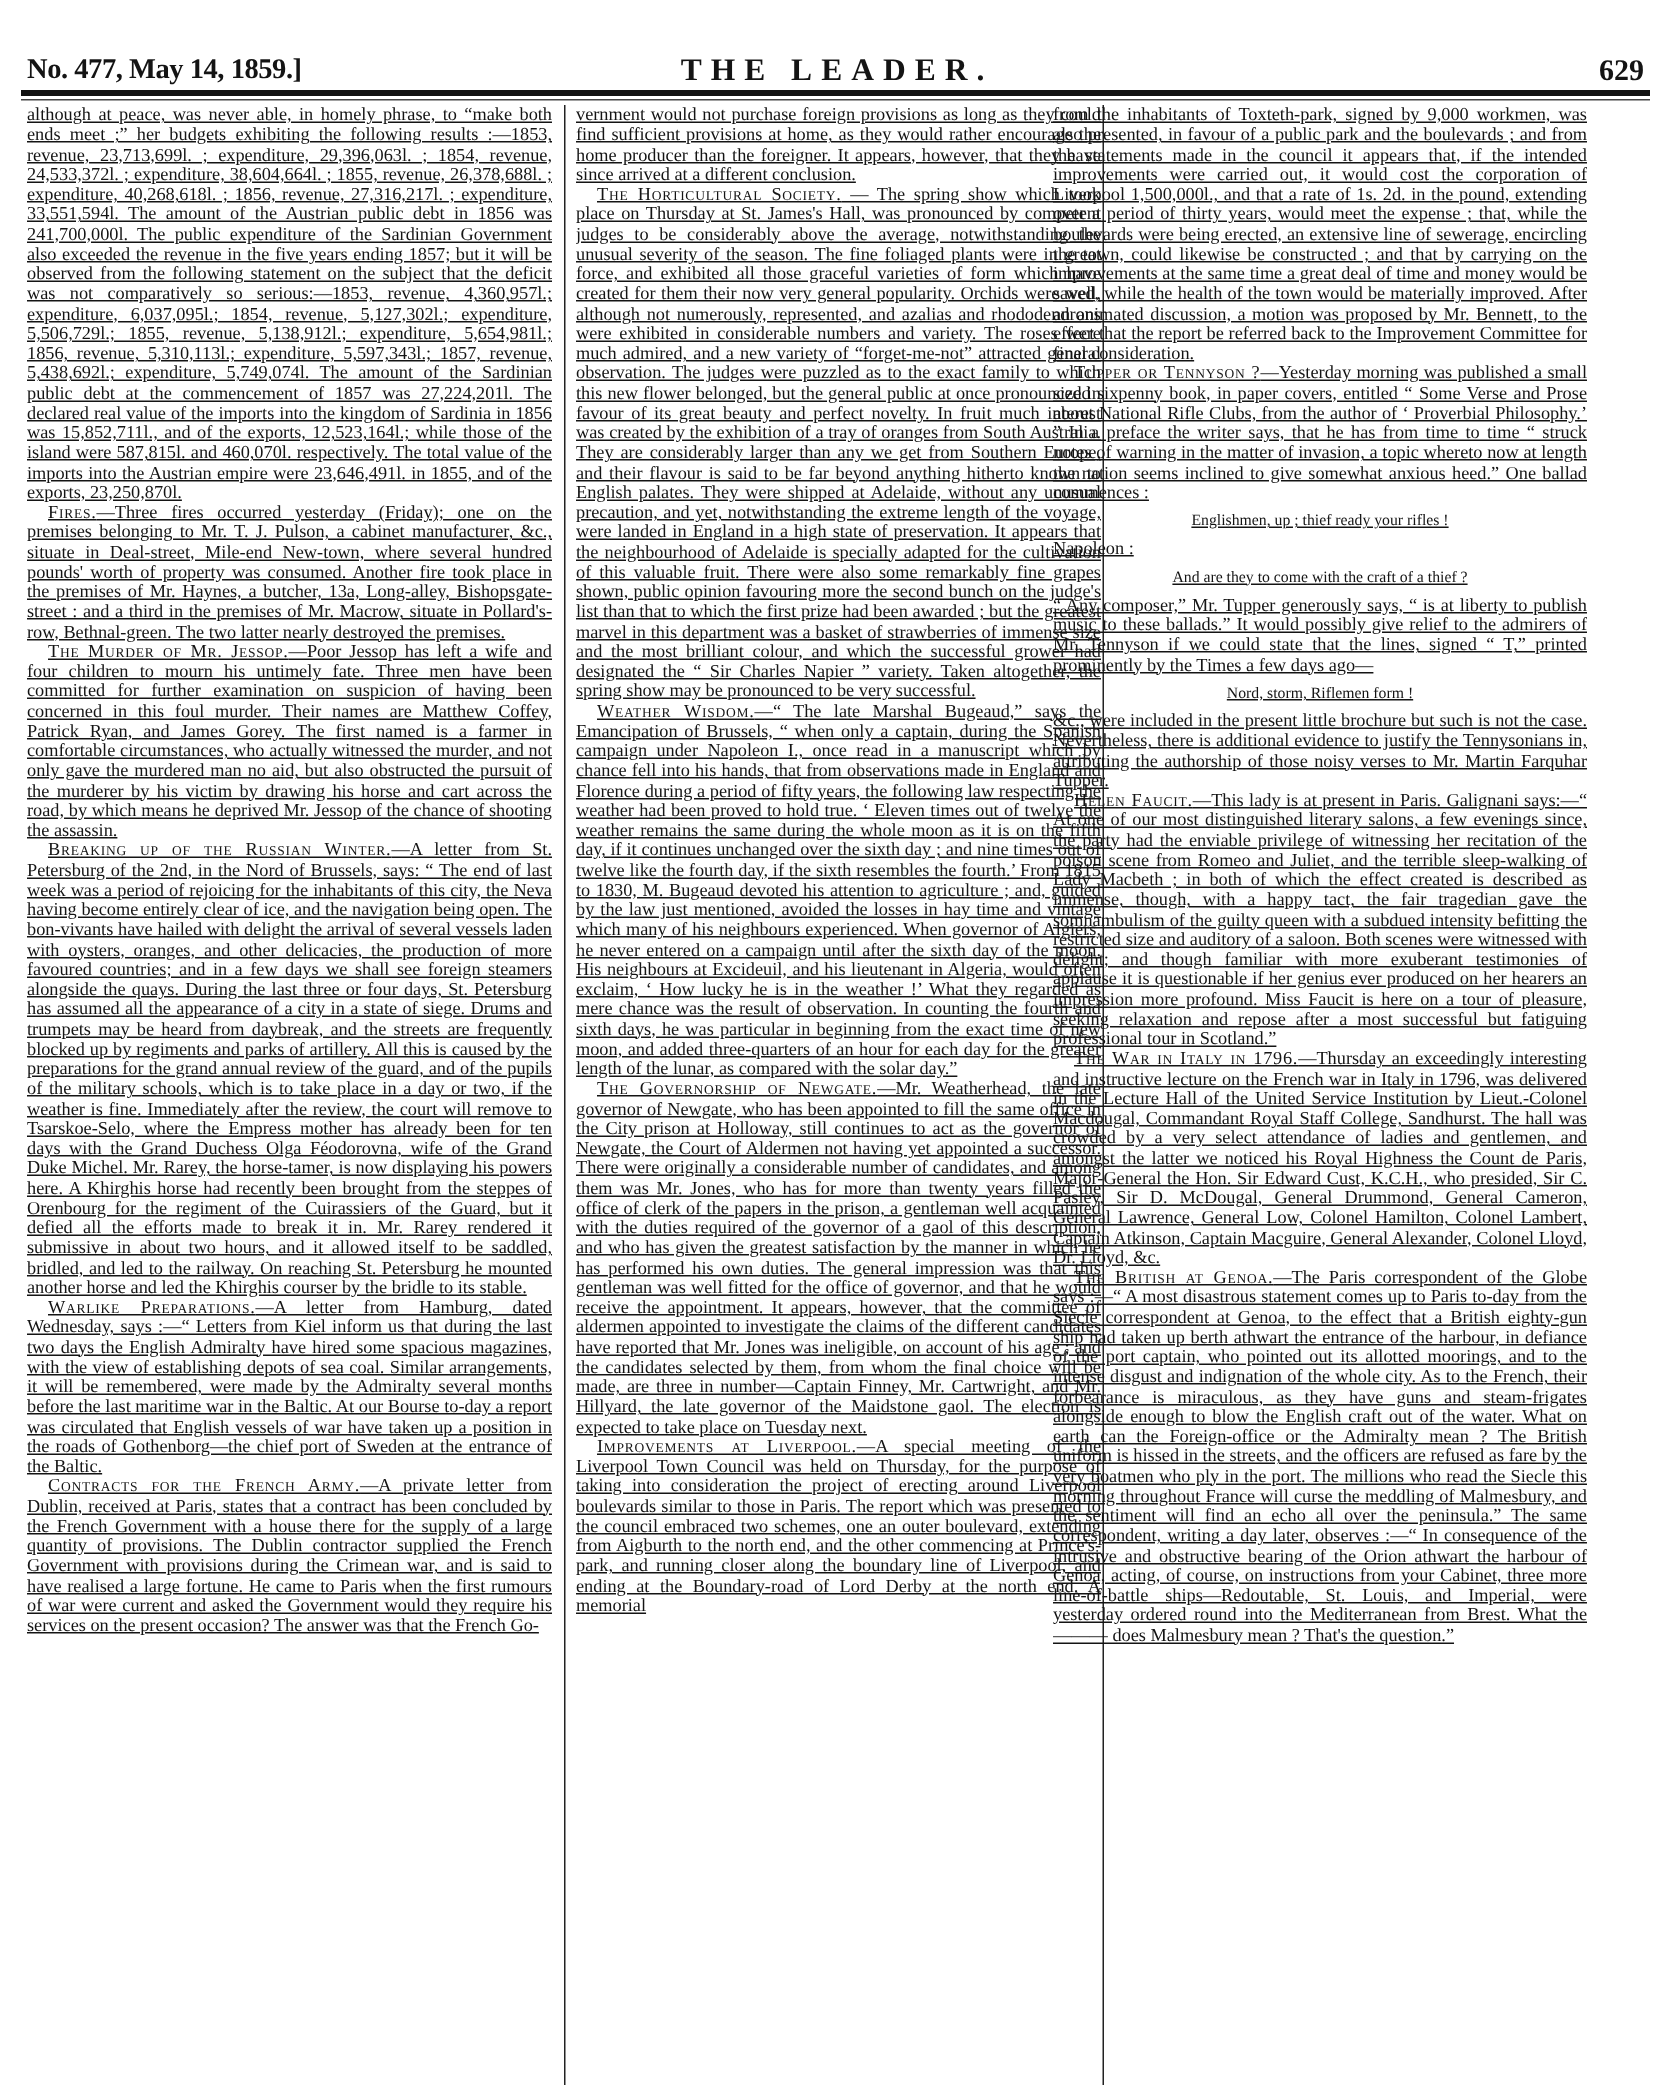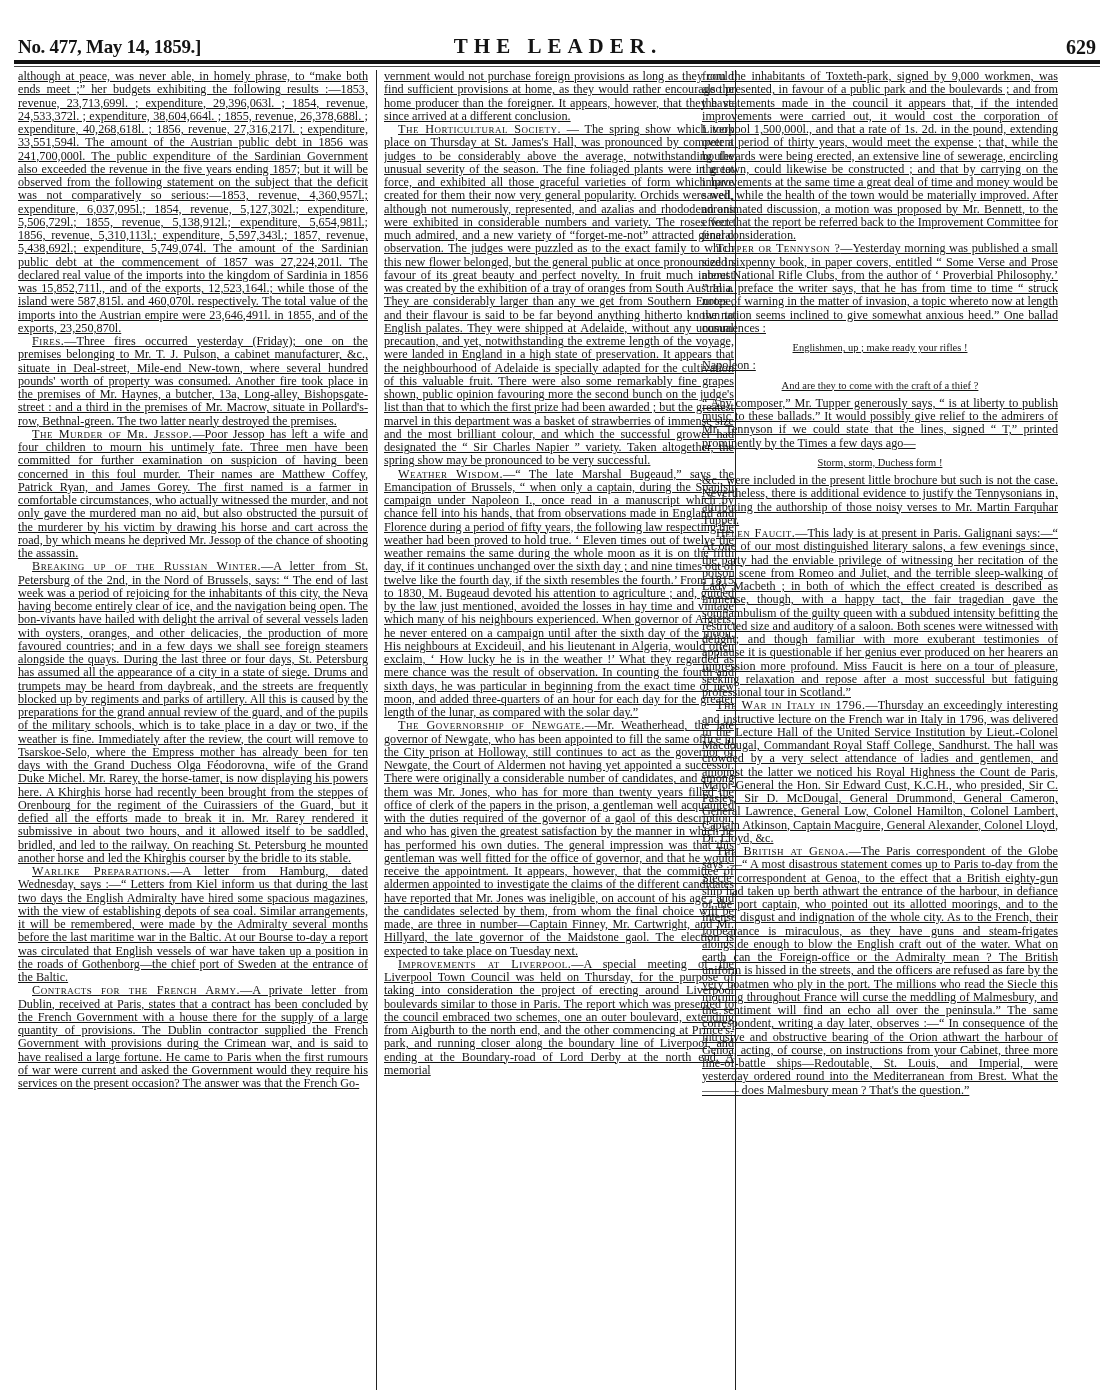--- a/index.html
+++ b/index.html
@@ -61,22 +61,22 @@
   <p class="first"><span>vernment would not purchase foreign provisions as long as they could find sufficient provisions at home, as they would rather encourage the home producer than the foreigner. It appears, however, that they have since arrived at a different conclusion.</span></p>
   <p><span class="head">The Horticultural Society.</span><span> — The spring show which took place on Thursday at St. James's Hall, was pronounced by competent judges to be considerably above the average, notwithstanding the unusual severity of the season. The fine foliaged plants were in great force, and exhibited all those graceful varieties of form which have created for them their now very general popularity. Orchids were well, although not numerously, represented, and azalias and rhododendrons were exhibited in considerable numbers and variety. The roses were much admired, and a new variety of “forget-me-not” attracted general observation. The judges were puzzled as to the exact family to which this new flower belonged, but the general public at once pronounced in favour of its great beauty and perfect novelty. In fruit much interest was created by the exhibition of a tray of oranges from South Australia. They are considerably larger than any we get from Southern Europe, and their flavour is said to be far beyond anything hitherto known to English palates. They were shipped at Adelaide, without any unusual precaution, and yet, notwithstanding the extreme length of the voyage, were landed in England in a high state of preservation. It appears that the neighbourhood of Adelaide is specially adapted for the cultivation of this valuable fruit. There were also some remarkably fine grapes shown, public opinion favouring more the second bunch on the judge's list than that to which the first prize had been awarded ; but the greatest marvel in this department was a basket of strawberries of immense size and the most brilliant colour, and which the successful grower had designated the “ Sir Charles Napier ” variety. Taken altogether, the spring show may be pronounced to be very successful.</span></p>
   <p><span class="head">Weather Wisdom.</span><span>—“ The late Marshal Bugeaud,” says the Emancipation of Brussels, “ when only a captain, during the Spanish campaign under Napoleon I., once read in a manuscript which by chance fell into his hands, that from observations made in England and Florence during a period of fifty years, the following law respecting the weather had been proved to hold true. ‘ Eleven times out of twelve the weather remains the same during the whole moon as it is on the fifth day, if it continues unchanged over the sixth day ; and nine times out of twelve like the fourth day, if the sixth resembles the fourth.’ From 1815 to 1830, M. Bugeaud devoted his attention to agriculture ; and, guided by the law just mentioned, avoided the losses in hay time and vintage which many of his neighbours experienced. When governor of Algiers, he never entered on a campaign until after the sixth day of the moon. His neighbours at Excideuil, and his lieutenant in Algeria, would often exclaim, ‘ How lucky he is in the weather !’ What they regarded as mere chance was the result of observation. In counting the fourth and sixth days, he was particular in beginning from the exact time of new moon, and added three-quarters of an hour for each day for the greater length of the lunar, as compared with the solar day.”</span></p>
   <p><span class="head">The Governorship of Newgate.</span><span>—Mr. Weatherhead, the late governor of Newgate, who has been appointed to fill the same office in the City prison at Holloway, still continues to act as the governor of Newgate, the Court of Aldermen not having yet appointed a successor. There were originally a considerable number of candidates, and among them was Mr. Jones, who has for more than twenty years filled the office of clerk of the papers in the prison, a gentleman well acquainted with the duties required of the governor of a gaol of this description, and who has given the greatest satisfaction by the manner in which he has performed his own duties. The general impression was that this gentleman was well fitted for the office of governor, and that he would receive the appointment. It appears, however, that the committee of aldermen appointed to investigate the claims of the different candidates have reported that Mr. Jones was ineligible, on account of his age ; and the candidates selected by them, from whom the final choice will be made, are three in number—Captain Finney, Mr. Cartwright, and Mr. Hillyard, the late governor of the Maidstone gaol. The election is expected to take place on Tuesday next.</span></p>
   <p><span class="head">Improvements at Liverpool.</span><span>—A special meeting of the Liverpool Town Council was held on Thursday, for the purpose of taking into consideration the project of erecting around Liverpool boulevards similar to those in Paris. The report which was presented to the council embraced two schemes, one an outer boulevard, extending from Aigburth to the north end, and the other commencing at Prince's-park, and running closer along the boundary line of Liverpool, and ending at the Boundary-road of Lord Derby at the north end. A memorial</span></p>
 </section>
 
 <section class="col col3">
   <p class="first"><span>from the inhabitants of Toxteth-park, signed by 9,000 workmen, was also presented, in favour of a public park and the boulevards ; and from the statements made in the council it appears that, if the intended improvements were carried out, it would cost the corporation of Liverpool 1,500,000l., and that a rate of 1s. 2d. in the pound, extending over a period of thirty years, would meet the expense ; that, while the boulevards were being erected, an extensive line of sewerage, encircling the town, could likewise be constructed ; and that by carrying on the improvements at the same time a great deal of time and money would be saved, while the health of the town would be materially improved. After an animated discussion, a motion was proposed by Mr. Bennett, to the effect that the report be referred back to the Improvement Committee for final consideration.</span></p>
   <p><span class="head">Tupper or Tennyson ?</span><span>—Yesterday morning was published a small sized sixpenny book, in paper covers, entitled “ Some Verse and Prose about National Rifle Clubs, from the author of ‘ Proverbial Philosophy.’ ” In a preface the writer says, that he has from time to time “ struck notes of warning in the matter of invasion, a topic whereto now at length the nation seems inclined to give somewhat anxious heed.” One ballad commences :</span></p>
-  <p class="verse">Englishmen, up ; make ready your rifles !</p>
+  <p class="verse">Englishmen, up ; thief ready your rifles !</p>
   <p class="noindent">Napoleon :</p>
   <p class="verse">And are they to come with the craft of a thief ?</p>
   <p class="noindent">“ Any composer,” Mr. Tupper generously says, “ is at liberty to publish music to these ballads.” It would possibly give relief to the admirers of Mr. Tennyson if we could state that the lines, signed “ T,” printed prominently by the Times a few days ago—</p>
-  <p class="verse">Storm, storm, Duchess form !</p>
+  <p class="verse">Nord, storm, Riflemen form !</p>
   <p class="noindent">&amp;c., were included in the present little brochure but such is not the case. Nevertheless, there is additional evidence to justify the Tennysonians in, attributing the authorship of those noisy verses to Mr. Martin Farquhar Tupper.</p>
   <p><span class="head">Helen Faucit.</span><span>—This lady is at present in Paris. Galignani says:—“ At one of our most distinguished literary salons, a few evenings since, the party had the enviable privilege of witnessing her recitation of the poison scene from Romeo and Juliet, and the terrible sleep-walking of Lady Macbeth ; in both of which the effect created is described as immense, though, with a happy tact, the fair tragedian gave the somnambulism of the guilty queen with a subdued intensity befitting the restricted size and auditory of a saloon. Both scenes were witnessed with delight; and though familiar with more exuberant testimonies of applause it is questionable if her genius ever produced on her hearers an impression more profound. Miss Faucit is here on a tour of pleasure, seeking relaxation and repose after a most successful but fatiguing professional tour in Scotland.”</span></p>
   <p><span class="head">The War in Italy in 1796.</span><span>—Thursday an exceedingly interesting and instructive lecture on the French war in Italy in 1796, was delivered in the Lecture Hall of the United Service Institution by Lieut.-Colonel Macdougal, Commandant Royal Staff College, Sandhurst. The hall was crowded by a very select attendance of ladies and gentlemen, and amongst the latter we noticed his Royal Highness the Count de Paris, Major-General the Hon. Sir Edward Cust, K.C.H., who presided, Sir C. Pasley, Sir D. McDougal, General Drummond, General Cameron, General Lawrence, General Low, Colonel Hamilton, Colonel Lambert, Captain Atkinson, Captain Macguire, General Alexander, Colonel Lloyd, Dr. Lloyd, &amp;c.</span></p>
   <p><span class="head">The British at Genoa.</span><span>—The Paris correspondent of the Globe says :—“ A most disastrous statement comes up to Paris to-day from the Siecle correspondent at Genoa, to the effect that a British eighty-gun ship had taken up berth athwart the entrance of the harbour, in defiance of the port captain, who pointed out its allotted moorings, and to the intense disgust and indignation of the whole city. As to the French, their forbearance is miraculous, as they have guns and steam-frigates alongside enough to blow the English craft out of the water. What on earth can the Foreign-office or the Admiralty mean ? The British uniform is hissed in the streets, and the officers are refused as fare by the very boatmen who ply in the port. The millions who read the Siecle this morning throughout France will curse the meddling of Malmesbury, and the sentiment will find an echo all over the peninsula.” The same correspondent, writing a day later, observes :—“ In consequence of the intrusive and obstructive bearing of the Orion athwart the harbour of Genoa, acting, of course, on instructions from your Cabinet, three more line-of-battle ships—Redoutable, St. Louis, and Imperial, were yesterday ordered round into the Mediterranean from Brest. What the ——— does Malmesbury mean ? That's the question.”</span></p>
 </section>
 
 </body></html>

